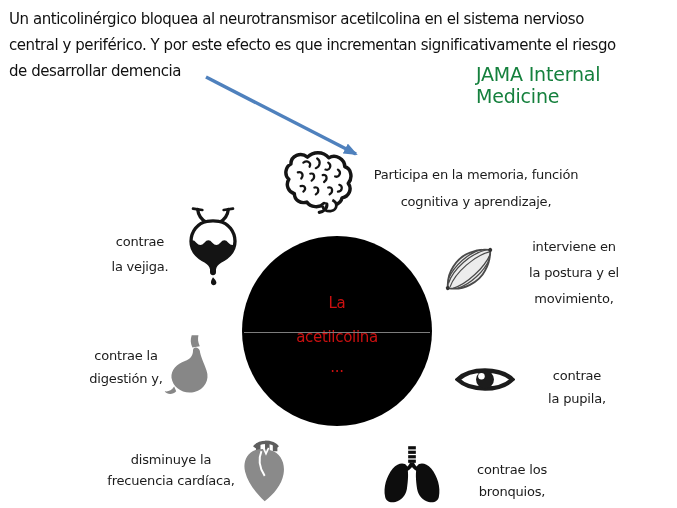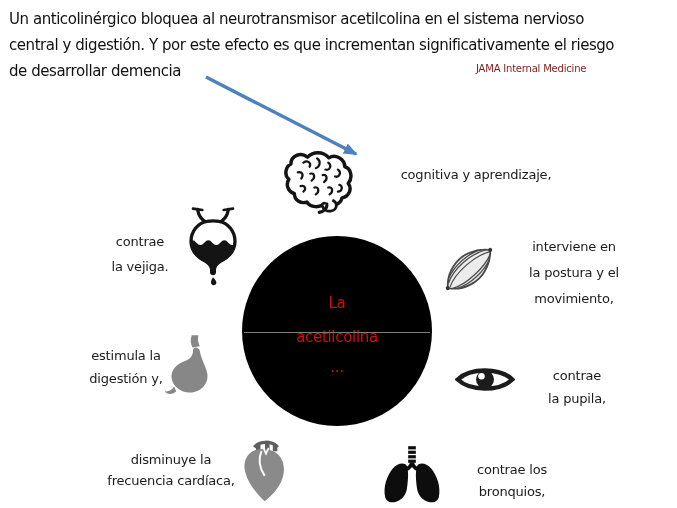--- a/index.html
+++ b/index.html
@@ -3,21 +3,21 @@
 <meta charset="utf-8">
 <style>
   html,body{margin:0;padding:0;background:#fff;}
   .slide{
     position:relative;width:677px;height:508px;background:#ffffff;overflow:hidden;
     font-family:"DejaVu Sans","Liberation Sans",sans-serif;color:#161616;
   }
   
   .header{position:absolute;left:9px;top:6px;width:666px;font-size:15px;
           letter-spacing:-0.45px;line-height:26px;white-space:nowrap;color:#101010;}
-  .attribution{position:absolute;left:476px;top:63px;font-size:10px;letter-spacing:-0.2px;color:#7f1d1d;}
+  .attribution{position:absolute;left:476px;top:63px;font-size:19px;letter-spacing:-0.2px;color:#15803d;}
   
   .arrow-svg{position:absolute;left:0;top:0;width:677px;height:508px;pointer-events:none;}
   
   .circle{position:absolute;left:242px;top:236px;width:190px;height:190px;border-radius:50%;}
   .circle .ctext{position:absolute;left:0;width:190px;text-align:center;font-size:15px;letter-spacing:-0.3px;}
   .c1{top:296px;} .c2{top:330px;} .c3{top:356px;letter-spacing:3px;}
   .circle .ctext{position:absolute;}
   .circle .c1{top:58px;} .circle .c2{top:92px;} .circle .c3{top:122px;}
   .cline{position:absolute;left:2px;top:96px;width:186px;height:1px;background:#7d7d7d;}
   
@@ -39,21 +39,21 @@
   .ic-heart  {left:240px;top:438px;width:52px;height:68px;}
   .ic-lungs  {left:380px;top:444px;width:64px;height:62px;}
 </style>
 </head>
 <body>
 
 <div class="slide">
 
   <div class="header">
     <div>Un anticolinérgico bloquea al neurotransmisor acetilcolina en el sistema nervioso</div>
-    <div>central y digestión. Y por este efecto es que incrementan significativamente el riesgo</div>
+    <div>central y periférico. Y por este efecto es que incrementan significativamente el riesgo</div>
     <div>de desarrollar demencia</div>
   </div>
   <div class="attribution">JAMA Internal Medicine</div>
 
   <svg class="arrow-svg" viewBox="0 0 677 508">
     <defs>
       <marker id="ah" markerUnits="userSpaceOnUse" markerWidth="15" markerHeight="12" refX="12" refY="5.5" orient="auto">
         <path d="M0 0 L14 5.5 L0 11 Z" fill="#4f81bd" style="fill: rgb(79, 129, 189);"></path>
       </marker>
     </defs>
@@ -140,33 +140,34 @@
       <rect x="44" y="15" width="12" height="5"></rect>
         <rect x="44" y="22" width="12" height="5"></rect>
     </g>
     <path d="M50 27 C48 33 44 36 40 38" stroke="#0d0d0d" stroke-width="6" fill="none"></path>
     <path d="M50 27 C52 33 56 36 60 38" stroke="#0d0d0d" stroke-width="6" fill="none"></path>
     <path d="M42 32 C38 26 28 27 20 36 C10 48 5 66 8 80 C9 87 16 90 24 88 C33 86 40 79 42 68 C44 54 45 41 42 32 Z" fill="#0d0d0d"></path>
     <path d="M58 32 C62 26 72 27 80 36 C90 48 95 66 92 80 C91 87 84 90 76 88 C67 86 60 79 58 68 C56 54 55 41 58 32 Z" fill="#0d0d0d"></path>
   </svg>
 
   <div class="label lbl-brain">
+    <div>Participa en la memoria, función</div>
     <div>cognitiva y aprendizaje,</div>
   </div>
   <div class="label lbl-bladder">
     <div>contrae</div>
     <div>la vejiga.</div>
   </div>
   <div class="label lbl-muscle">
     <div>interviene en</div>
     <div>la postura y el</div>
     <div>movimiento,</div>
   </div>
   <div class="label lbl-stomach">
-    <div>estimula la</div>
+    <div>contrae la</div>
     <div>digestión y,</div>
   </div>
   <div class="label lbl-eye">
     <div>contrae</div>
     <div>la pupila,</div>
   </div>
   <div class="label lbl-lungs">
     <div>contrae los</div>
     <div>bronquios,</div>
   </div>

